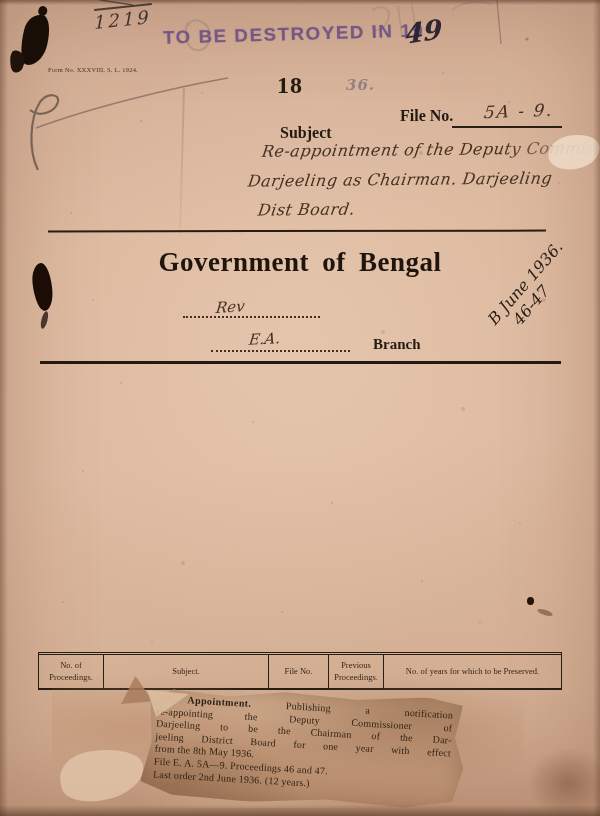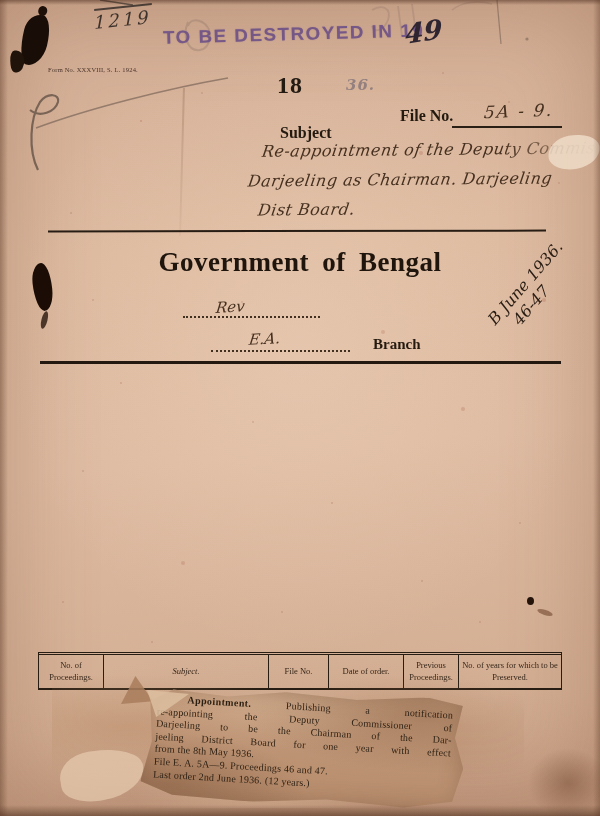--- a/index.html
+++ b/index.html
@@ -89,21 +89,21 @@
     font-size:16px;line-height:19px;color:#2a1d13;white-space:nowrap;}
   .side-note .l2{margin-left:16px;}
 
   
   .file-table{left:38px;top:652px;width:524px;display:flex;
     border-top:3px double #281d12;border-bottom:2px solid #281d12;
     border-left:1px solid #281d12;border-right:1px solid #281d12;box-sizing:border-box;height:38px;}
   .file-table .cell{border-right:1px solid #281d12;display:flex;align-items:center;justify-content:center;
     text-align:center;font-size:8.5px;line-height:1.3;color:#34241787;color:#362619;padding:1px 2px;box-sizing:border-box;}
   .file-table .cell:last-child{border-right:none;}
-  .c1{width:65px;} .c2{width:165px;font-style:italic;} .c3{width:60px;} .c4{width:75px;} .c5{width:55px;} .c6{flex:1;}
+  .c1{width:65px;} .c2{width:165px;} .c3{width:60px;} .c4{width:75px;} .c5{width:55px;} .c6{flex:1;}
 
   
   .glue-stain{left:52px;top:676px;width:472px;height:132px;
     background:
       radial-gradient(55% 55% at 16% 38%, rgba(186,141,105,.5), transparent 72%),
       radial-gradient(45% 62% at 76% 42%, rgba(170,124,90,.45), transparent 70%),
       radial-gradient(42% 52% at 45% 82%, rgba(222,188,156,.55), transparent 70%);}
   .torn-triangle{left:121px;top:676px;width:32px;height:28px;background:#a87d5c;
     clip-path:polygon(45% 0, 100% 90%, 0 100%);opacity:.85;}
   .torn-piece{left:60px;top:750px;width:84px;height:50px;background:rgba(233,208,180,.65);
@@ -182,21 +182,20 @@
 
   <div class="abs rule2"></div>
 
   <div class="abs speck-big"></div>
   <div class="abs speck-smear"></div>
 
   <div class="abs file-table">
     <div class="cell c1">No. of Proceedings.</div>
     <div class="cell c2">Subject.</div>
     <div class="cell c3">File No.</div>
-    <div class="cell c4">Date of order.</div>
     <div class="cell c5">Previous Proceedings.</div>
     <div class="cell c6">No. of years for which to be Preserved.</div>
   </div>
 
   <div class="abs glue-stain"></div>
   <div class="abs torn-triangle"></div>
   <div class="abs torn-piece"></div>
 
   <div class="abs clipping">
     <div class="clip-text">

